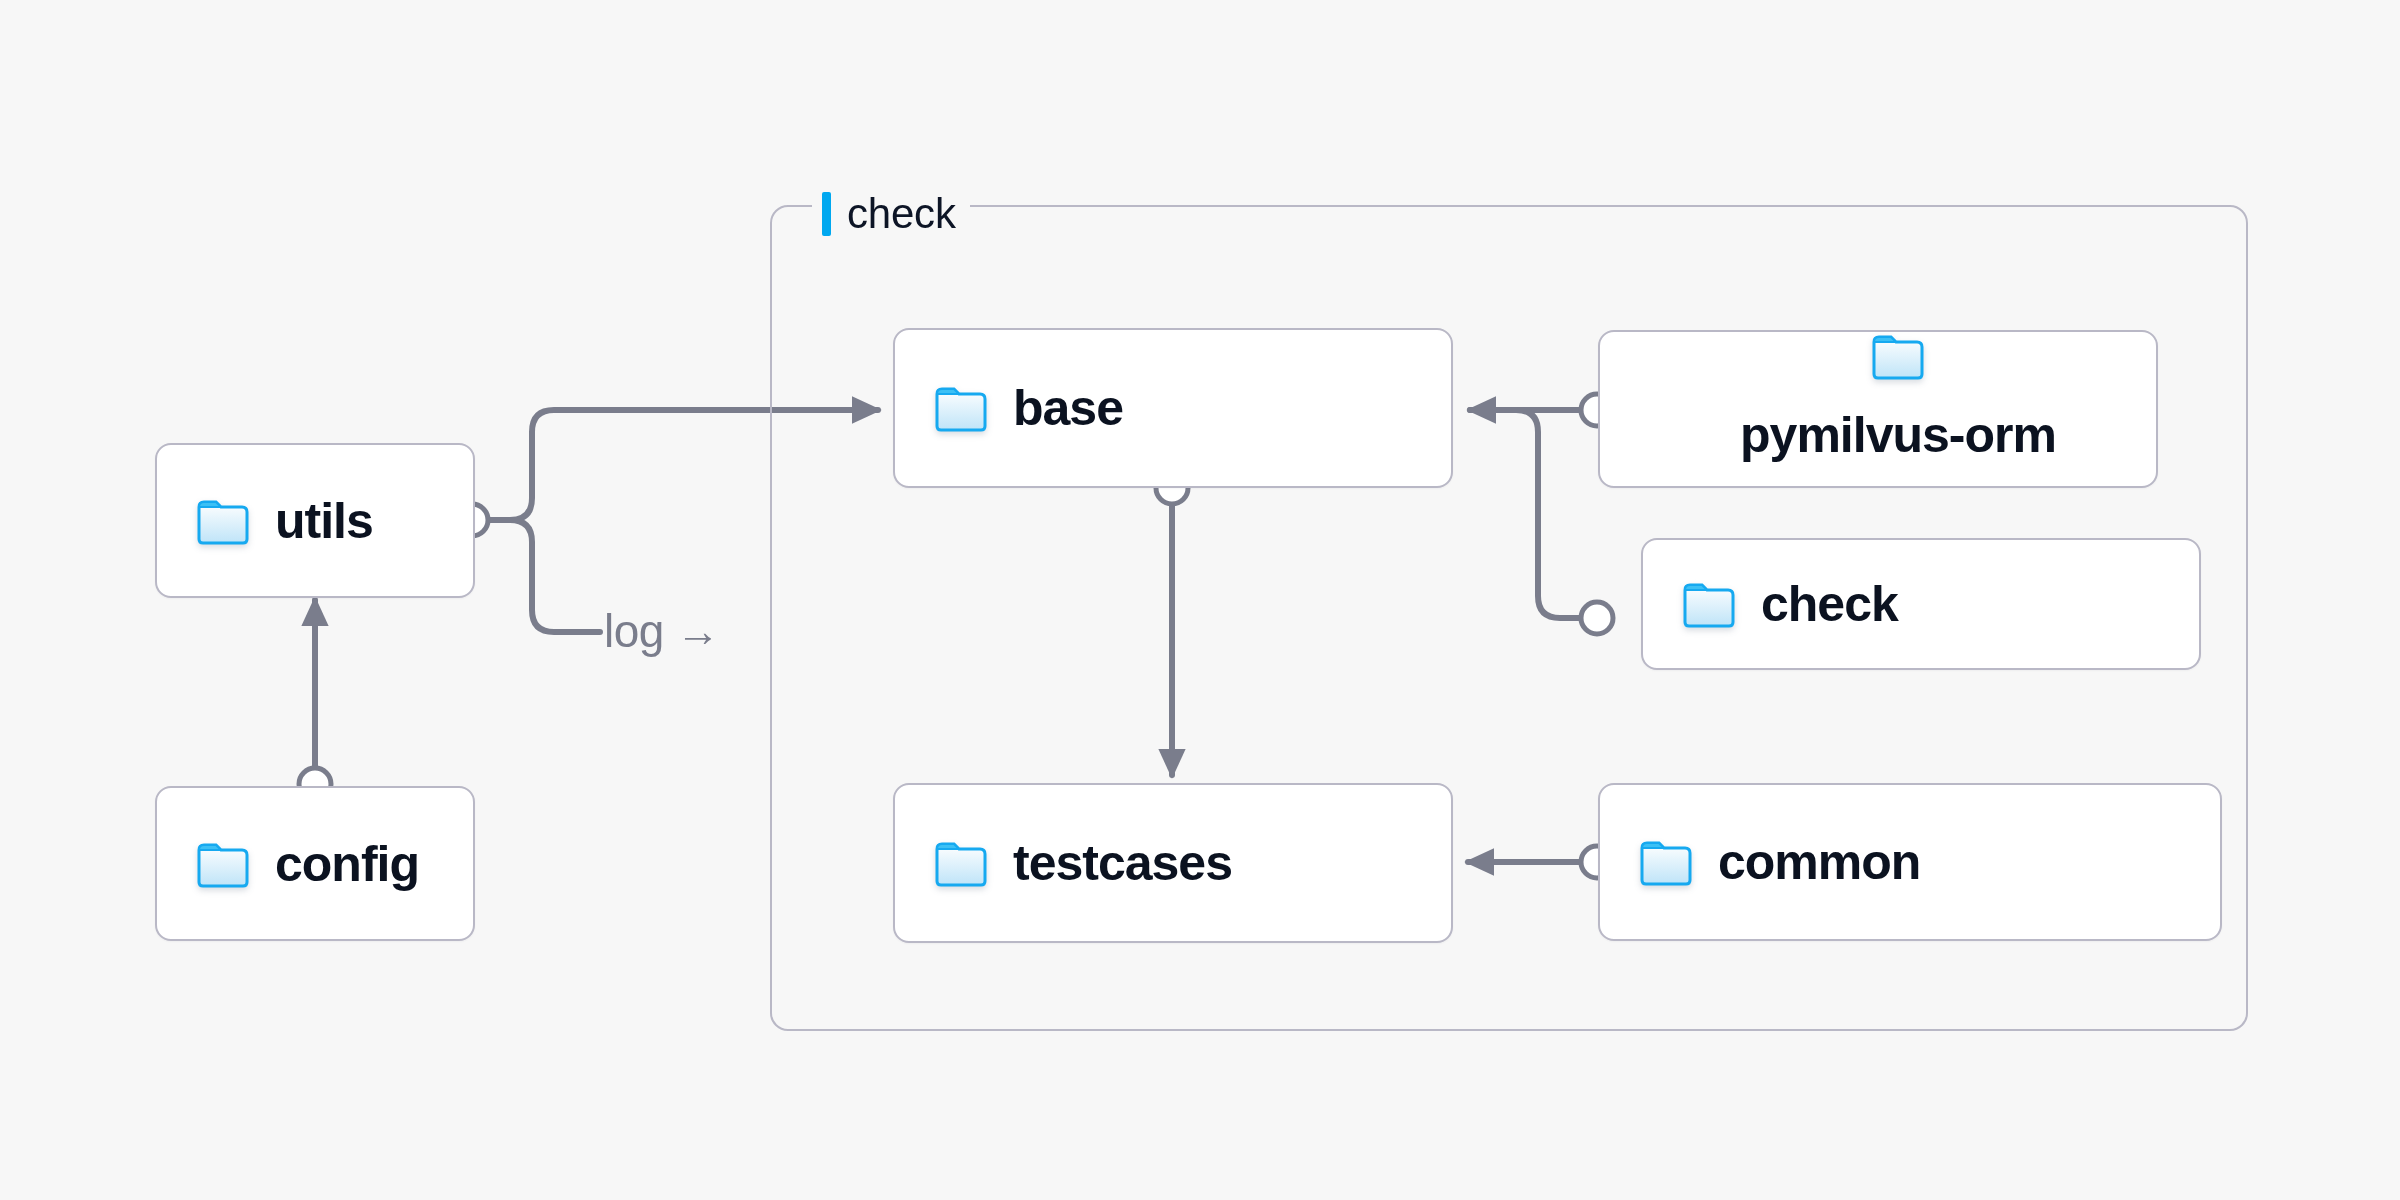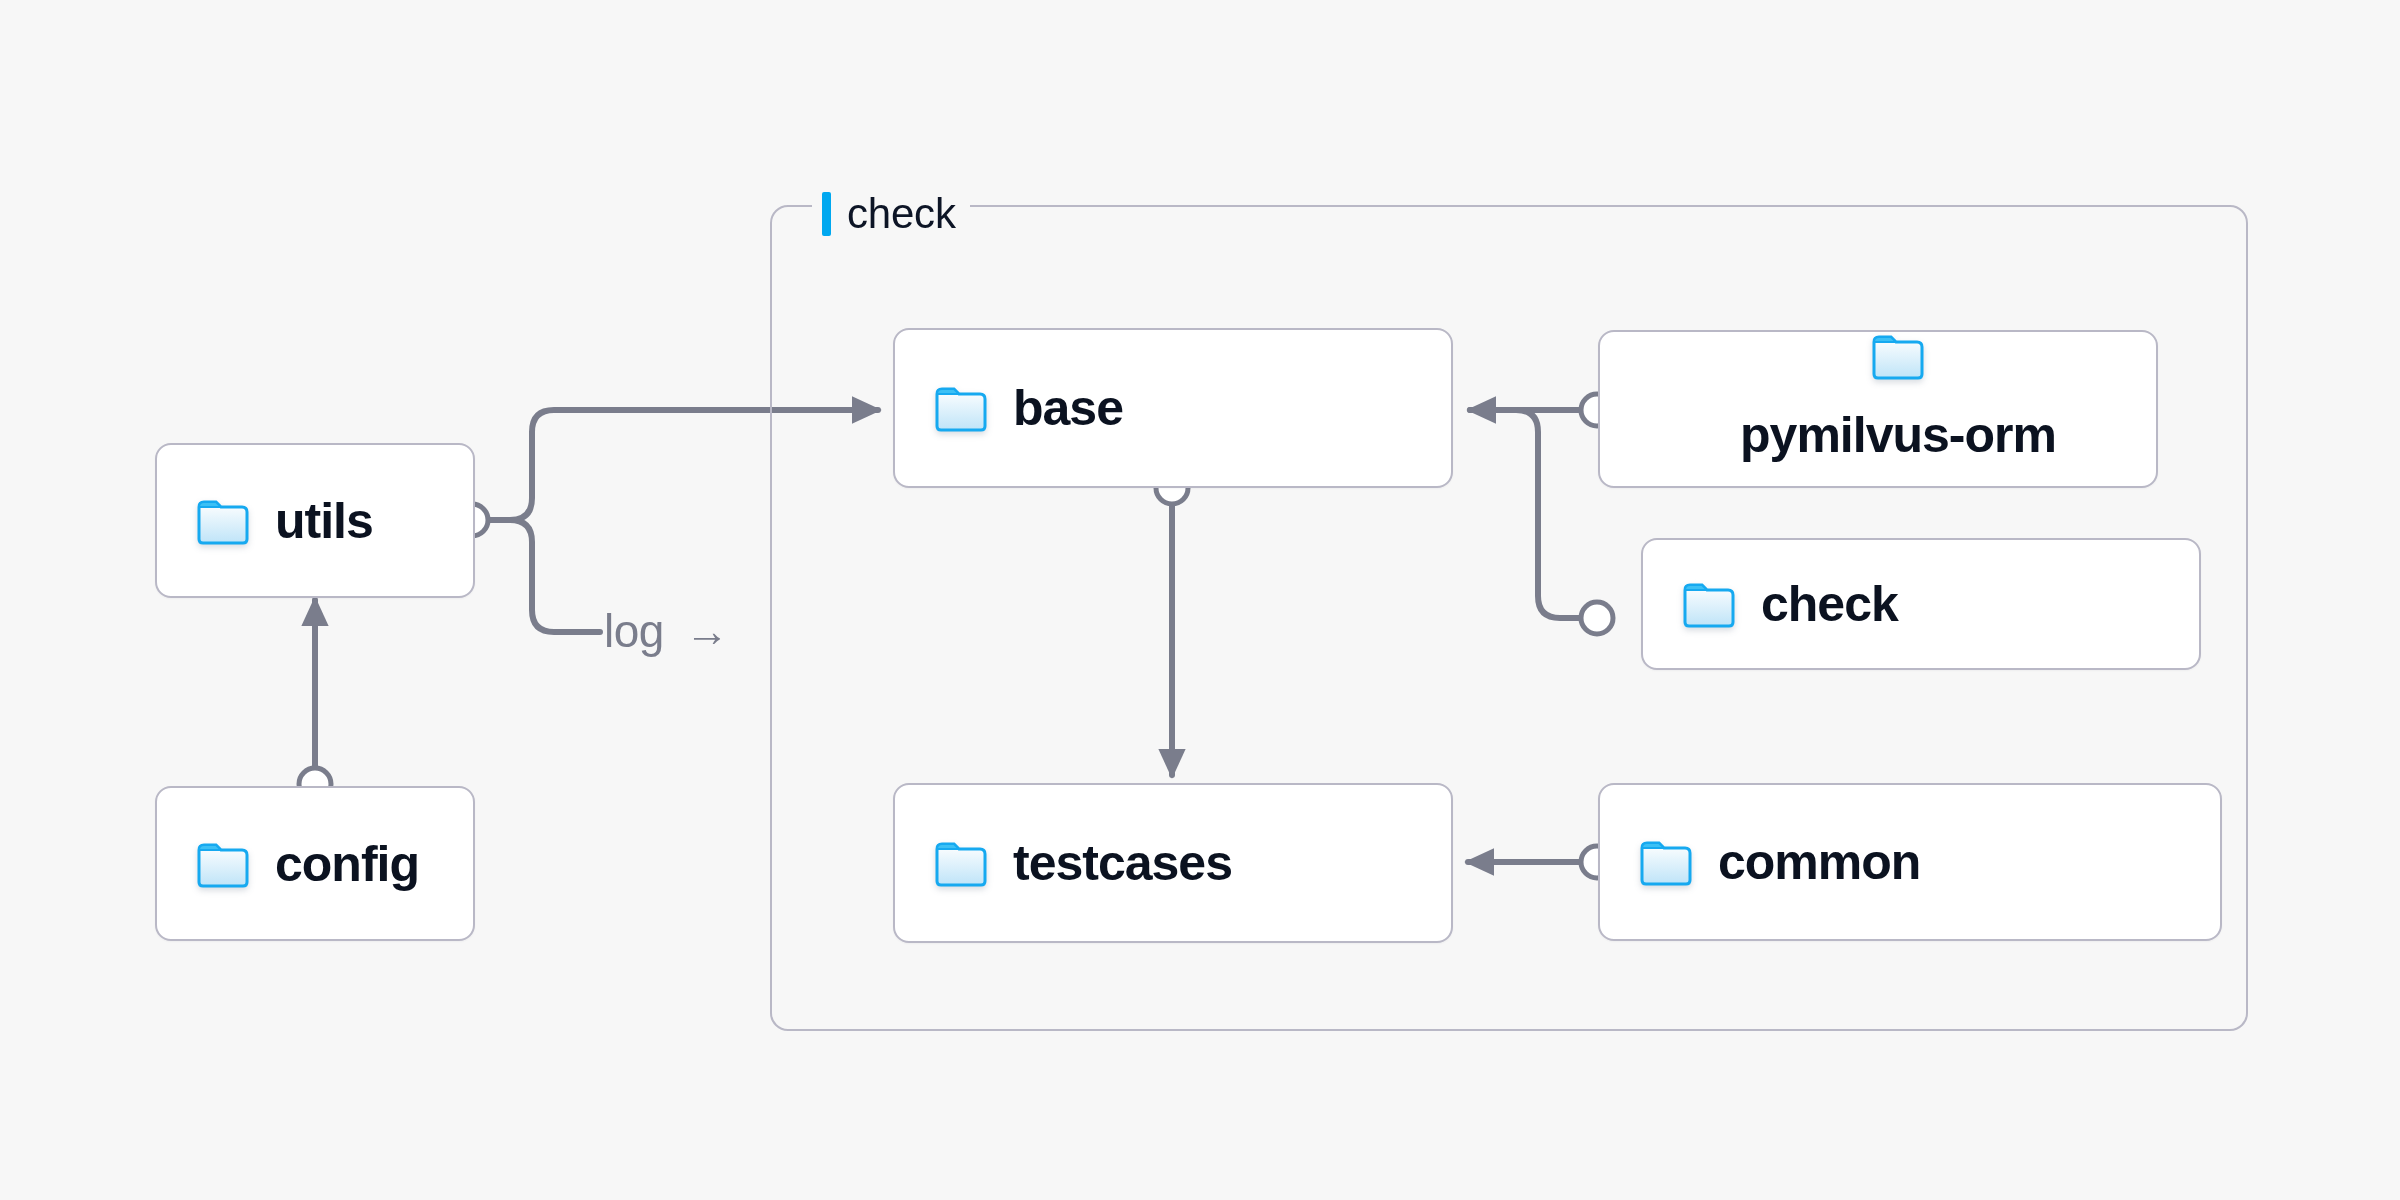--- a/index.html
+++ b/index.html
@@ -91,21 +91,21 @@
     stroke-width:5;
   }
   .edge-label{
     position:absolute;
     font-size:46px;
     color:#7a7d8c;
     letter-spacing:-0.5px;
     white-space:nowrap;
     display:flex;
     align-items:center;
-    gap:21px;
+    gap:12px;
   }
   .edge-label .mini-arrow{
     font-size:44px;
     line-height:1;
     color:#7a7d8c;
   }
 </style>
 </head>
 <body>
 

